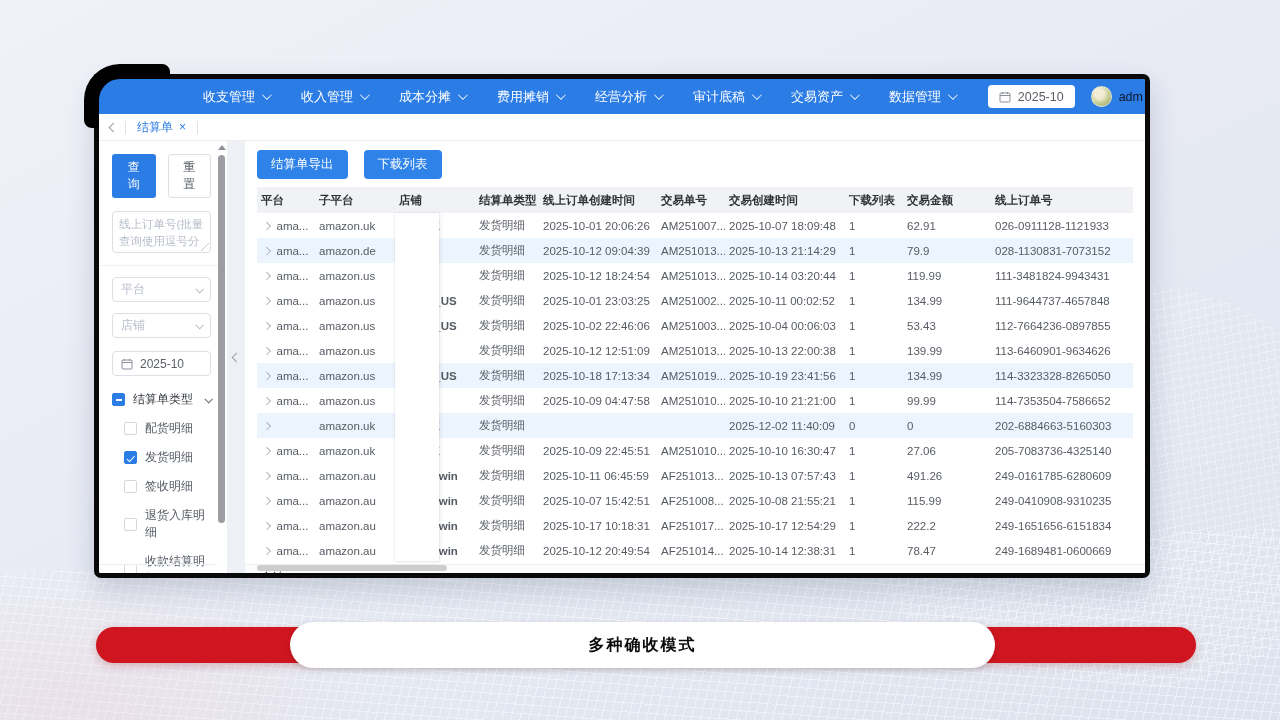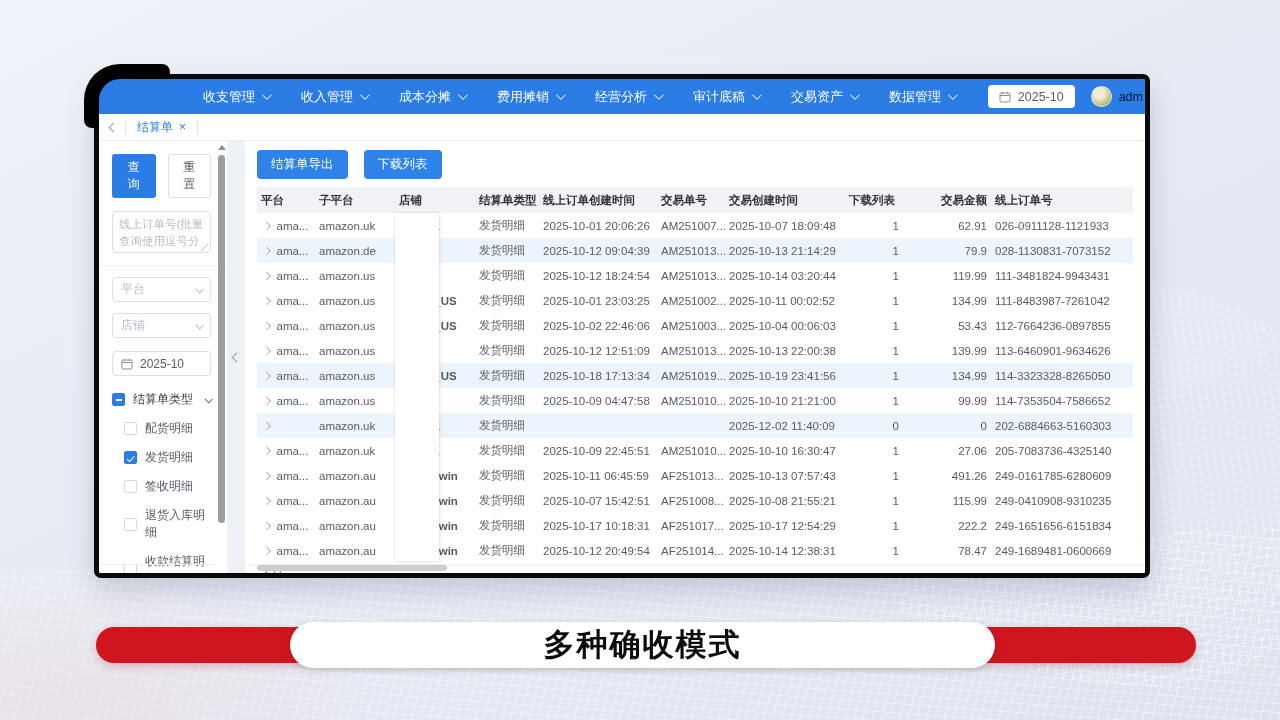--- a/index.html
+++ b/index.html
@@ -91,38 +91,38 @@
   .collapse-chev { width:7px; height:7px; border-left:1.6px solid #9aa0a8; border-bottom:1.6px solid #9aa0a8; transform:rotate(45deg); cursor:pointer; }
 
   
   .main-panel { flex:1; background:#fff; display:flex; flex-direction:column; position:relative; overflow:hidden; }
   .toolbar { padding:9px 12px 8px; display:flex; gap:16px; }
   .toolbar .btn-blue { background:#2e82e8; color:#fff; border:none; border-radius:4px; font-size:12.5px; padding:6px 14px; cursor:pointer; font-family:inherit; }
 
   .table-wrap { position:relative; padding:0 12px; }
   table { width:100%; border-collapse:collapse; table-layout:fixed; }
   thead th { background:#f0f2f5; height:26px; font-weight:bold; color:#2f3337; font-size:11.5px; text-align:left; padding:0 4px; white-space:nowrap; overflow:hidden; }
-  thead th.num, td.num { text-align:right; }
+  thead th.num, td.num { }
   tbody td { height:25px; font-size:11.5px; color:#565b63; padding:0 4px; white-space:nowrap; overflow:hidden; }
   tr.hl { background:#ecf5fd; }
   .row-chev { width:5.5px; height:5.5px; border-top:1.3px solid #aeb3ba; border-right:1.3px solid #aeb3ba; transform:rotate(45deg); display:inline-block; margin:0 7px 1px 3px; cursor:pointer; }
   .cell-shop-inner { display:inline-block; margin-left:18px;font-weight:bold; }
   .censor-box { position:absolute; left:150px; top:26px; width:44px; height:348px; background:#fff; z-index:3;
     box-shadow:0 0 0 1px rgba(0,0,0,.03), 1px 1px 4px rgba(0,0,0,.09); }
 
   .hscroll { height:8px; margin:1px 12px 0; position:relative; }
   .hscroll-thumb { position:absolute; left:0; top:1px; width:190px; height:6px; background:#cdcdcd; border-radius:3px; cursor:pointer; }
 
   .summary-wrap { border-top:1px solid #edeff2; background:#fbfcfd; padding:0 12px; }
   .summary-wrap td { height:25px; font-size:11.5px; color:#33383f; padding:0 4px; white-space:nowrap; }
 
   
   .banner-red { position:absolute; left:96px; top:627px; width:1100px; height:36px; border-radius:18px; background:#cf1620; box-shadow:0 3px 8px rgba(160,20,25,.25); }
   .banner-white { position:absolute; left:290px; top:622px; width:705px; height:46px; border-radius:23px; background:#fff;
-    display:flex; align-items:center; justify-content:center; font-size:31px; font-weight:bold; color:#0c0c0c; letter-spacing:2px;
+    display:flex; align-items:center; justify-content:center; font-size:16px; font-weight:bold; color:#0c0c0c; letter-spacing:2px;
     box-shadow:0 2px 6px rgba(0,0,0,.15); }
 
   
   .cal-icon { display:inline-block; width:12px; height:12px; position:relative; }
   .cal-icon svg { display:block; }
 </style>
 </head>
 <body>
 
 <div class="mesh mesh-bottom"></div>
@@ -335,21 +335,21 @@
               <tr>
                 <td><span class="row-chev"></span>ama...</td>
                 <td>amazon.us</td>
                 <td><span class="cell-shop-inner">NG_US</span></td>
                 <td>发货明细</td>
                 <td>2025-10-01 23:03:25</td>
                 <td>AM251002...</td>
                 <td>2025-10-11 00:02:52</td>
                 <td class="num">1</td>
                 <td class="num">134.99</td>
-                <td>111-8483987-7261042</td>
+                <td>111-9644737-4657848</td>
               </tr>
               <tr>
                 <td><span class="row-chev"></span>ama...</td>
                 <td>amazon.us</td>
                 <td><span class="cell-shop-inner">NG_US</span></td>
                 <td>发货明细</td>
                 <td>2025-10-02 22:46:06</td>
                 <td>AM251003...</td>
                 <td>2025-10-04 00:06:03</td>
                 <td class="num">1</td>

